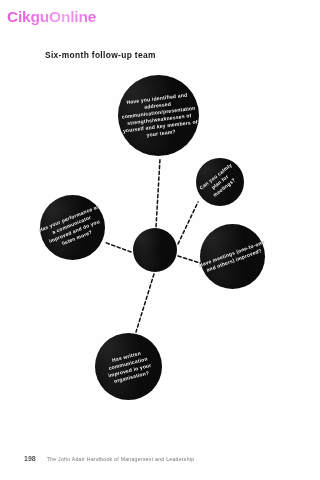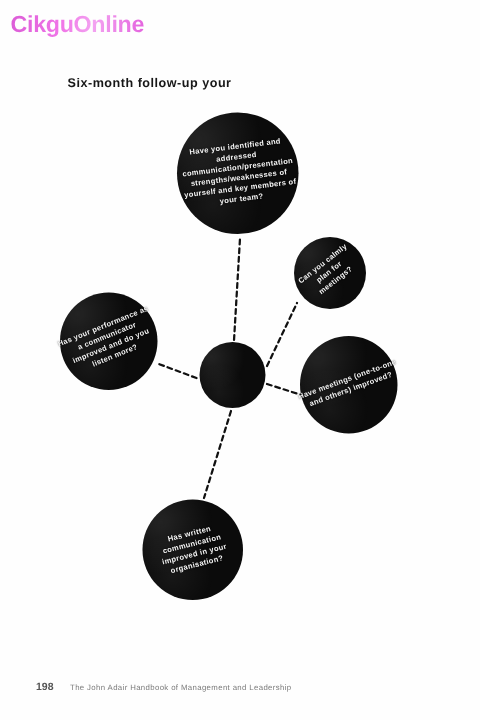--- a/index.html
+++ b/index.html
@@ -178,21 +178,21 @@
     white-space: nowrap;
   }
 </style>
 </head>
 <body>
 
 <div id="page">
 
   <div id="site-logo">CikguOnline</div>
 
-  <div id="page-title">Six-month follow-up your</div>
+  <div id="page-title">Six-month follow-up team</div>
 
   <div id="diagram">
 
     <svg id="connectors" viewBox="0 0 320 370" preserveAspectRatio="none">
       <g stroke="#111111" stroke-width="1.5" stroke-dasharray="3.2,2.6" fill="none" stroke-linecap="round">
         <line x1="155" y1="184" x2="160" y2="99"></line>
         <line x1="178" y1="184" x2="198" y2="142"></line>
         <line x1="131" y1="192" x2="104" y2="182"></line>
         <line x1="178" y1="196" x2="203" y2="204"></line>
         <line x1="154" y1="214" x2="136" y2="272"></line>

